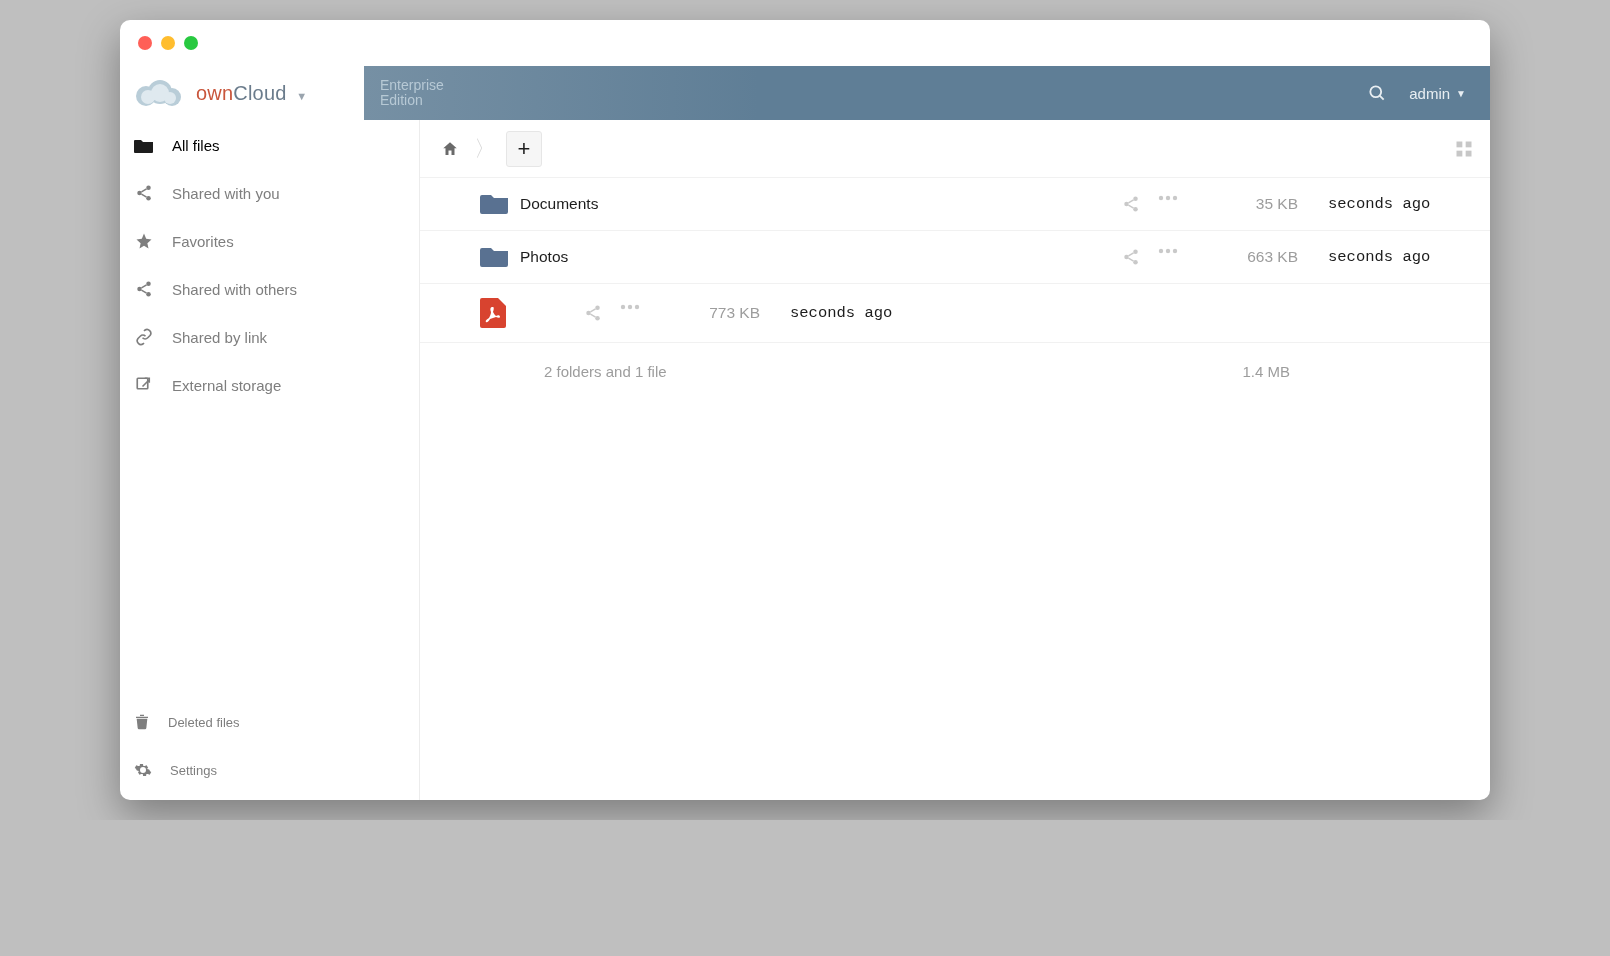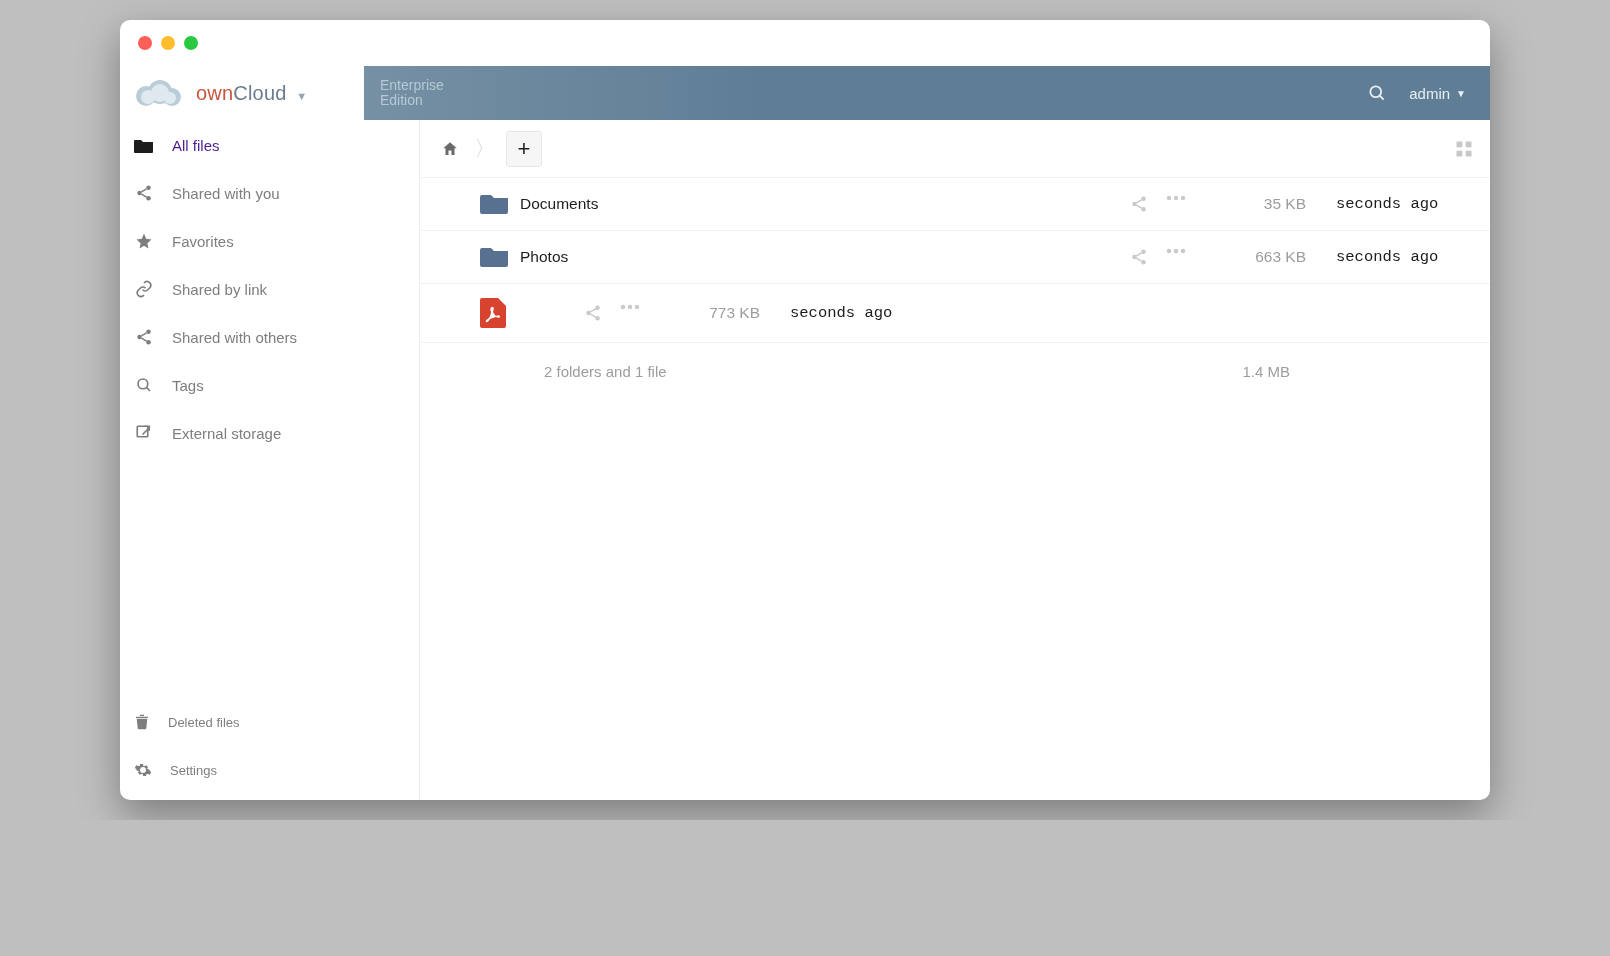--- a/index.html
+++ b/index.html
@@ -77,21 +77,21 @@
   .nav { list-style:none; }
   .nav li {
     display:flex;
     align-items:center;
     gap: 18px;
     padding: 15px 14px;
     color:#7e7e7e;
     cursor:pointer;
     font-size:15px;
   }
-  .nav li.active { color:#4c1d95; }
+  .nav li.active { color:#000000; }
   .nav li .ic { width:20px; display:flex; justify-content:center; color:inherit; }
   .nav li.active .ic { color:#1d1d1d; }
   .sidebar-spacer { flex:1; }
   .sidebar-bottom { list-style:none; padding-bottom:6px; }
   .sidebar-bottom li {
     display:flex; align-items:center; gap:18px;
     padding: 15px 14px; color:#7e7e7e; cursor:pointer; font-size:13px;
   }
 
   .main { flex:1; display:flex; flex-direction:column; }
@@ -119,21 +119,21 @@
   .col-check { width: 40px; display:flex; align-items:center; }
   .col-check input { width:15px; height:15px; }
   .col-name { flex:1; display:flex; align-items:center; gap:8px; cursor:pointer; }
   .sort-caret { font-size:10px; color:#bfbfbf; }
   .col-actions { width:120px; }
   .col-size { width:120px; text-align:right; }
   .col-mod { width:180px; padding-left:30px; }
 
   .row {
     display:flex; align-items:center;
-    padding: 14px 4px 14px 60px;
+    padding: 14px 12px 14px 60px;
     border-bottom:1px solid #f1f1f1;
     font-size:15.5px;
   }
   .row .ficon { width:40px; display:flex; justify-content:flex-start; }
   .row .fname { flex:1; color:#1d1d1d; cursor:pointer; }
   .row .fname .ext { color:#9d9d9d; }
   .row .factions { width:120px; display:flex; gap:18px; color:#c9c9c9; justify-content:flex-end; }
   .row .factions span { cursor:pointer; }
   .row .fsize { width:120px; text-align:right; color:#9d9d9d; }
   .row .fmod { width:180px; padding-left:30px; color:#1d1d1d;font-family:Liberation Mono, monospace; }
@@ -226,46 +226,37 @@
         <li>
           <span class="ic">
             <svg width="18" height="18" viewBox="0 0 24 24">
                 <path fill="currentColor" d="M12 2l2.9 6.9L22 10l-5.5 4.9L18 22l-6-3.6L6 22l1.5-7.1L2 10l7.1-1.1z"></path>
               </svg>
           </span>
           <span>Favorites</span>
         </li>
         <li>
           <span class="ic">
-            <svg width="18" height="18" viewBox="0 0 24 24" fill="none" stroke="currentColor" stroke-width="2.2">
-                <path d="M10 13a5 5 0 0 0 7 0l3-3a5 5 0 0 0-7-7l-1 1"></path>
-                <path d="M14 11a5 5 0 0 0-7 0l-3 3a5 5 0 0 0 7 7l1-1"></path>
-              </svg>
-          </span>
-          <span>Shared by link</span>
-        </li>
-        <li>
-          <span class="ic">
             <svg width="18" height="18" viewBox="0 0 24 24" fill="currentColor">
                 <circle cx="18" cy="5" r="3"></circle>
                 <circle cx="6" cy="12" r="3"></circle>
                 <circle cx="18" cy="19" r="3"></circle>
                 <path d="M8.6 10.5l6.8-4M8.6 13.5l6.8 4" stroke="currentColor" stroke-width="2"></path>
               </svg>
           </span>
           <span>Shared with others</span>
         </li>
         <li>
           <span class="ic">
             <svg width="18" height="18" viewBox="0 0 24 24" fill="none" stroke="currentColor" stroke-width="2.2">
-                <circle cx="10.5" cy="10.5" r="6.5"></circle>
-                <line x1="20" y1="20" x2="15.2" y2="15.2"></line>
-              </svg>
-          </span>
-          <span>Tags</span>
+                <path d="M10 13a5 5 0 0 0 7 0l3-3a5 5 0 0 0-7-7l-1 1"></path>
+                <path d="M14 11a5 5 0 0 0-7 0l-3 3a5 5 0 0 0 7 7l1-1"></path>
+              </svg>
+          </span>
+          <span>Shared by link</span>
         </li>
         <li>
           <span class="ic">
             <svg width="18" height="18" viewBox="0 0 24 24" fill="none" stroke="currentColor" stroke-width="2.2">
                 <rect x="3" y="3" width="14" height="14" rx="1"></rect>
                 <path d="M10 14l9-9M13 3h6v6"></path>
               </svg>
           </span>
           <span>External storage</span>
         </li>

